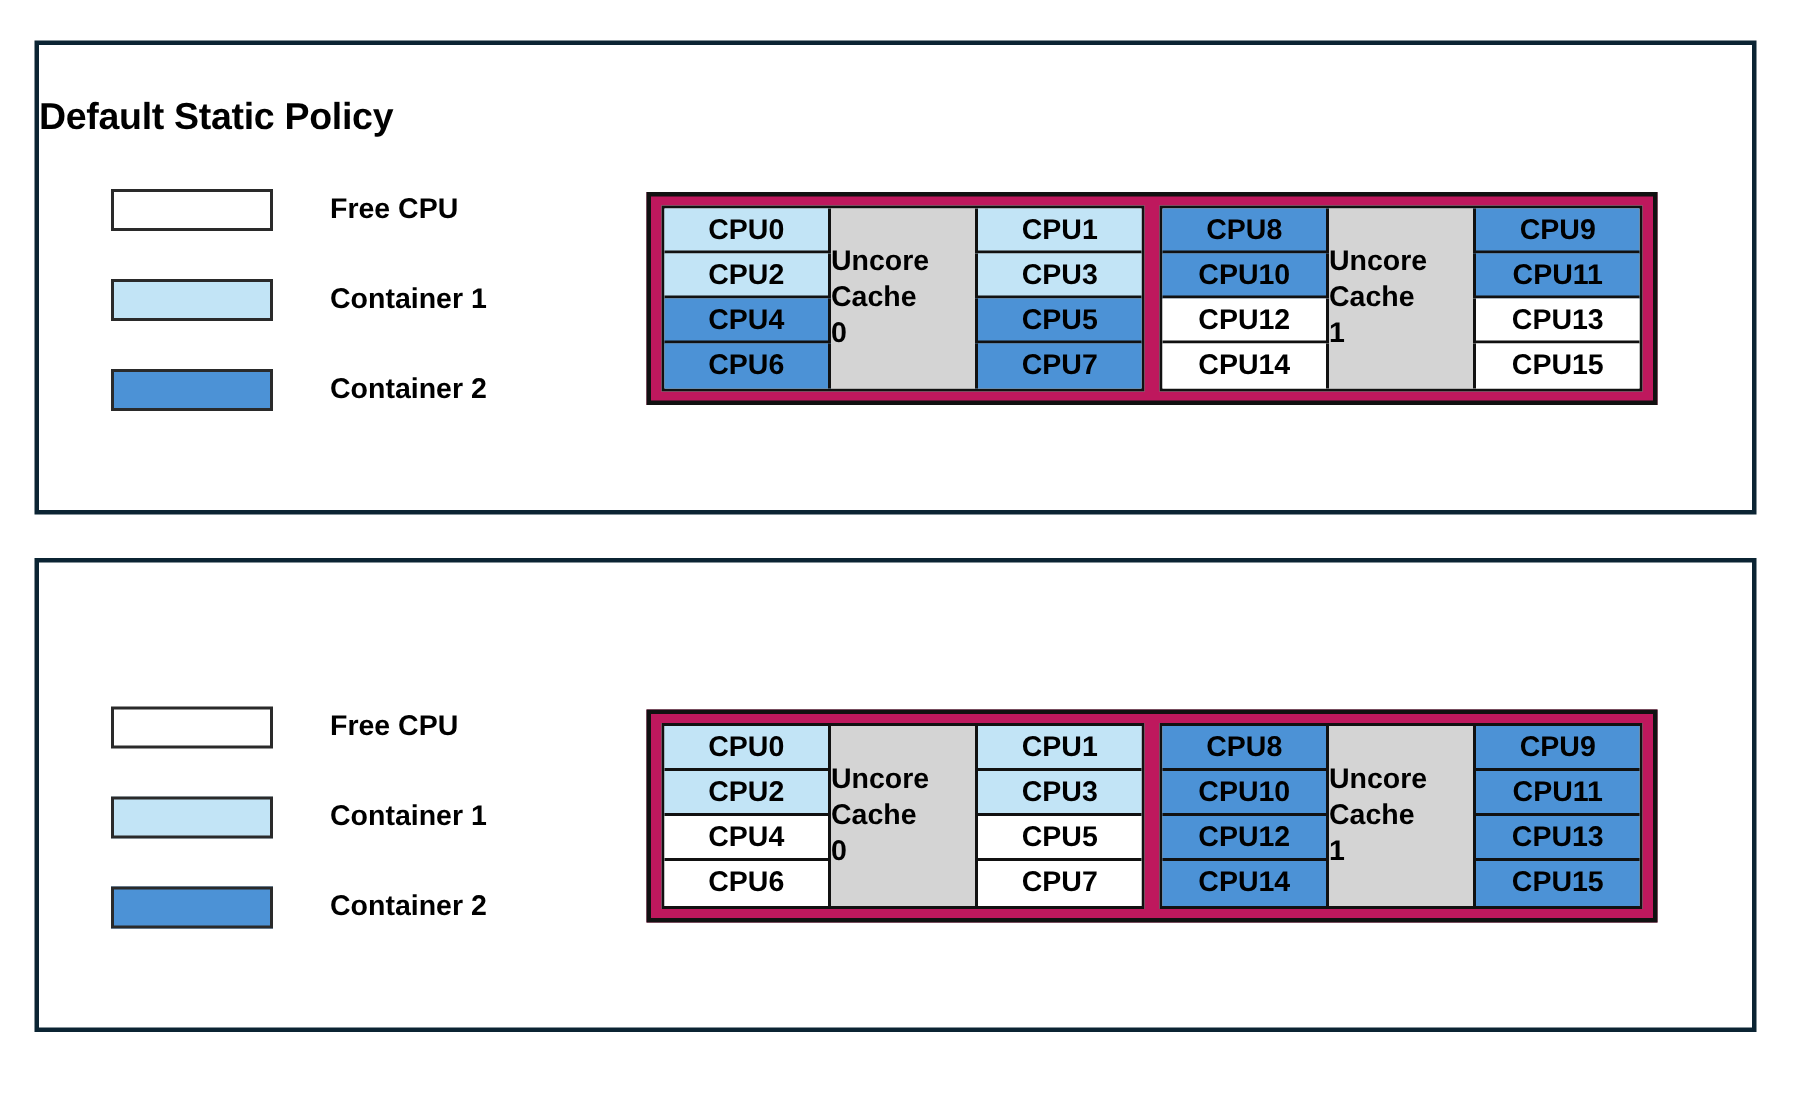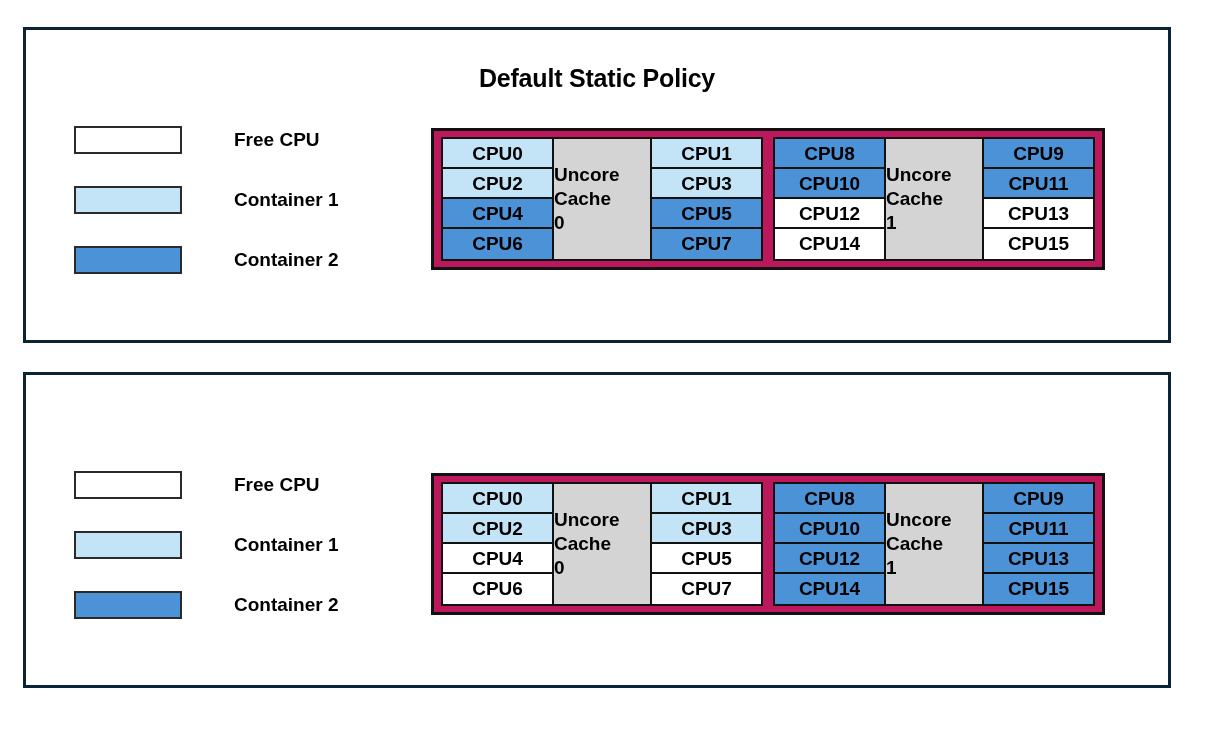--- a/index.html
+++ b/index.html
@@ -22,40 +22,39 @@
     box-sizing: border-box;
   }
   #panel-top    { left: 23px; top: 27px;  width: 1148px; height: 316px; }
   #panel-bottom { left: 23px; top: 372px; width: 1148px; height: 316px; }
 
   .panel-title {
     position: absolute;
     top: 34px;
     left: 0;
     width: 100%;
-    text-align: center;
+    text-align: left;
     font-size: 25px;
     font-weight: bold;
     color: #000000;
     letter-spacing: -0.2px;
   }
   #panel-bottom .panel-title { font-size: 24.5px; }
 
   
   .legend {
     position: absolute;
     left: 48px;
     top: 95px;
   }
   .legend-row {
     display: flex;
     align-items: center;
     height: 30px;
     margin-bottom: 30px;
-    gap: 14px;
   }
   .legend-swatch {
     width: 108px;
     height: 28px;
     border: 2px solid #2a2a2a;
     box-sizing: border-box;
     flex: 0 0 auto;
   }
   .legend-label {
     margin-left: 38px;

